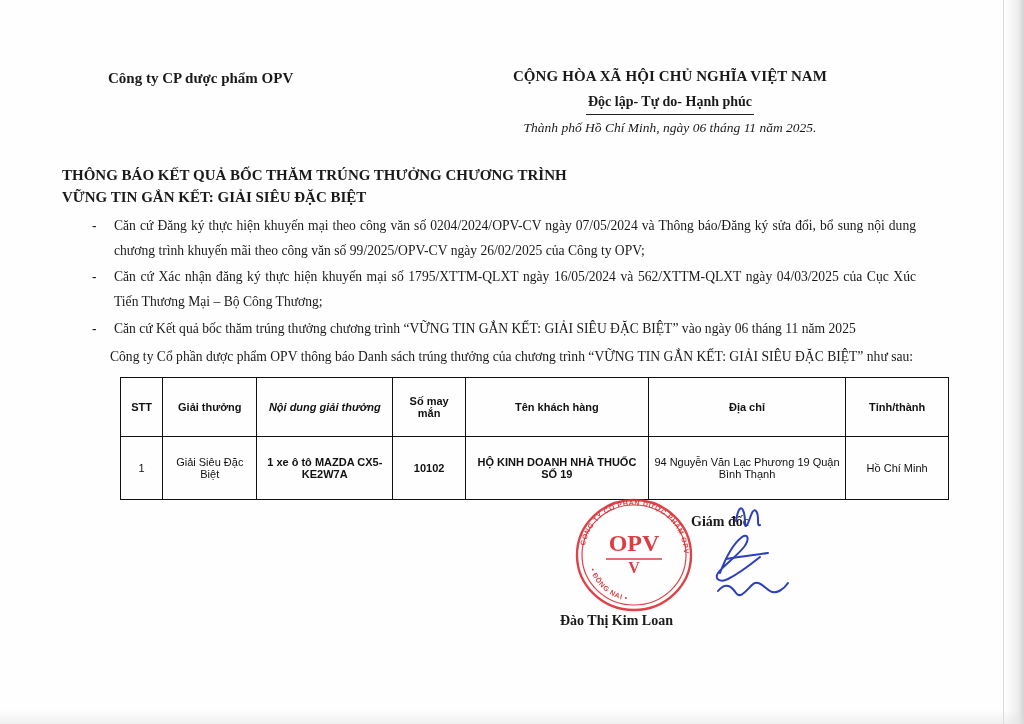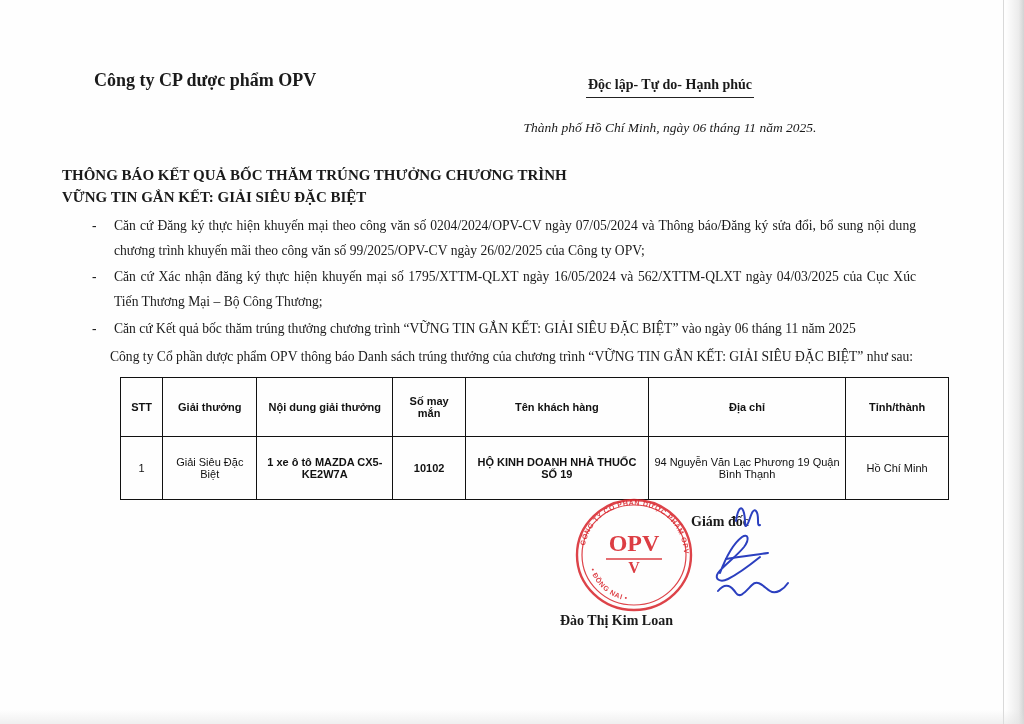--- a/index.html
+++ b/index.html
@@ -49,23 +49,23 @@
   .content {
     position: absolute;
     top: 0; left: 0;
     width: 1024px;
     height: 724px;
   }
 
   
   .company-line {
     position: absolute;
-    left: 94px;
+    left: 108px;
     top: 70px;
-    font-size: 18px;
+    font-size: 15px;
     font-weight: bold;
   }
   .national-block {
     position: absolute;
     left: 420px;
     top: 68px;
     width: 500px;
     text-align: center;
   }
   .national-title {
@@ -162,21 +162,21 @@
     height: 48px;
     font-size: 11px;
   }
   table.award tbody td {
     height: 52px;
     font-size: 11px;
   }
   td.bold-cell { font-weight: bold; }
   .col-stt { width: 34px; }
   .col-prize { width: 88px; }
-  .col-content { width: 132px; }
+  .col-content { width: 132px; font-style: italic; }
   .col-number { width: 66px; }
   .col-customer { width: 182px; }
   .col-address { width: 198px; }
   .col-province { width: 96px; }
 
   
   .sig-block {
     position: absolute;
     left: 560px;
     top: 512px;
@@ -222,20 +222,21 @@
 </style>
 </head>
 <body>
 
 <div class="page">
   <div class="content">
 
     <div class="company-line">Công ty CP dược phẩm OPV</div>
 
     <div class="national-block">
+      <div class="national-title">CỘNG HÒA XÃ HỘI CHỦ NGHĨA VIỆT NAM</div>
       <div class="national-sub">Độc lập- Tự do- Hạnh phúc</div>
       <div class="under-rule"></div>
     </div>
 
     <div class="place-date">Thành phố Hồ Chí Minh, ngày 06 tháng 11 năm 2025.</div>
 
     <div class="doc-title">
       <div>THÔNG BÁO KẾT QUẢ BỐC THĂM TRÚNG THƯỞNG CHƯƠNG TRÌNH</div>
       <div>VỮNG TIN GẮN KẾT: GIẢI SIÊU ĐẶC BIỆT</div>
     </div>

